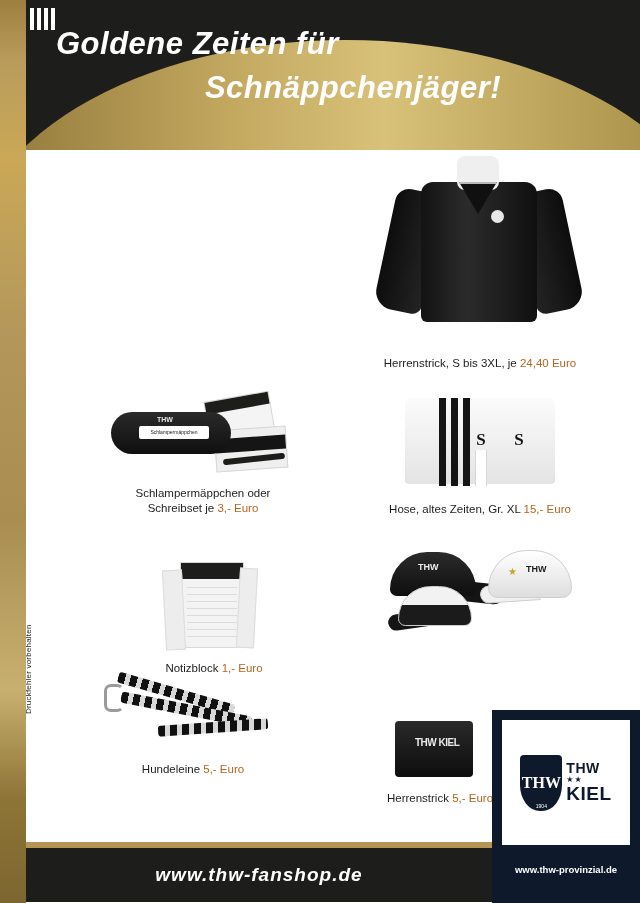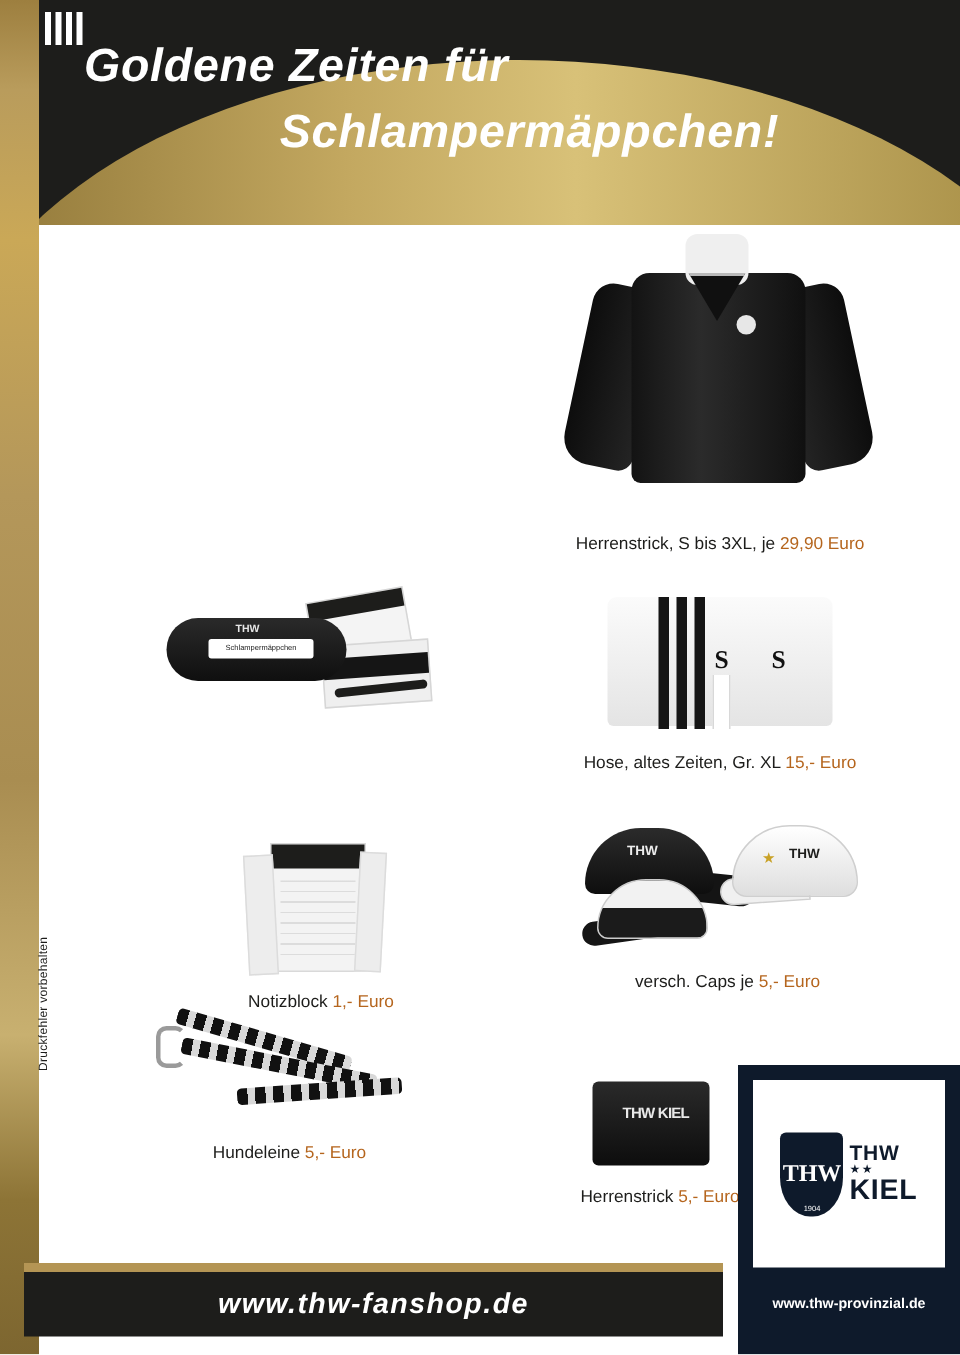--- a/index.html
+++ b/index.html
@@ -435,22 +435,22 @@
   }
   .kiel-url {
     position: absolute; left: 0; bottom: 28px;
     width: 148px; text-align: center;
     color: #ffffff; font-size: 9.5px; font-weight: bold;
   }
 
   
   .footer {
     position: absolute;
-    left: 16px; top: 848px;
-    width: 466px; height: 43px;
+    left: 26px; top: 848px;
+    width: 466px; height: 54px;
     background: #1d1d1b;
     display: flex; align-items: center; justify-content: center; text-align: right;
   }
   .footer-url {
     color: #ffffff;
     font-style: italic;
     font-weight: bold;
     font-size: 19px;
     letter-spacing: 1px;
   }
@@ -470,56 +470,60 @@
   <div class="header">
     <div class="header-swoosh"></div>
     <div class="header-logo-bars">
       <i></i>
         <i></i>
         <i></i>
         <i></i>
     </div>
     <div class="header-text">
       <div class="header-line1">Goldene Zeiten für</div>
-      <div class="header-line2">Schlampermäppchen!</div>
+      <div class="header-line2">Schnäppchenjäger!</div>
     </div>
   </div>
 
   <div class="side-note">Druckfehler vorbehalten</div>
 
   <div class="products">
 
 
     <div class="prod" style="left:300px; top:0px; width:280px;">
       <div class="photo" style="width:186px;height:200px;">
         <div class="sw-sl-l"></div>
         <div class="sw-sl-r"></div>
         <div class="sw-body"></div>
         <div class="sw-neck"></div>
         <div class="sw-v"></div>
         <div class="sw-badge"></div>
       </div>
       <div class="caption">
-        <span>Herrenstrick, S bis 3XL, je </span><span class="price">29,90 Euro</span>
+        <span>Herrenstrick, S bis 3XL, je </span><span class="price">24,40 Euro</span>
       </div>
     </div>
 
     <div class="prod" style="left:38px; top:240px; width:250px;">
       <div class="photo" style="width:200px;height:90px;">
         <div class="pc-pad">
           <div class="pc-pad-top"></div>
         </div>
         <div class="pc-pad2">
           <div class="pc-pad2-band"></div>
         </div>
         <div class="pc-case"></div>
         <div class="pc-logo">THW</div>
         <div class="pc-case-label">Schlampermäppchen</div>
         <div class="pc-pen"></div>
       </div>
+      <div class="caption">
+        <div>Schlampermäppchen oder</div>
+        <div><span>Schreibset je </span><span class="price">3,- Euro</span></div>
+      </div>
     </div>
 
     <div class="prod" style="left:300px; top:228px; width:280px;">
       <div class="photo" style="width:186px;height:118px;">
         <div class="sh-body"></div>
         <div class="sh-split"></div>
         <div class="sh-stripe" style="left:52px;"></div>
         <div class="sh-stripe" style="left:64px;"></div>
         <div class="sh-stripe" style="left:76px;"></div>
         <div class="sh-logo" style="left:84px;">S</div>
@@ -548,23 +552,20 @@
       <div class="photo" style="width:210px;height:100px;">
         <div class="cap-black-brim"></div>
         <div class="cap-black-crown"></div>
         <div class="cap-logo-w">THW</div>
         <div class="cap-white-brim"></div>
         <div class="cap-white-crown"></div>
         <div class="cap-star">★</div>
         <div class="cap-logo-b">THW</div>
         <div class="cap-third-brim"></div>
         <div class="cap-third-crown"></div>
-      </div>
-      <div class="caption">
-        <span>versch. Caps je </span><span class="price">5,- Euro</span>
       </div>
     </div>
 
     <div class="prod" style="left:38px; top:526px; width:230px;">
       <div class="photo" style="width:190px;height:80px;">
         <div class="lsh-hook"></div>
         <div class="lsh-strap" style="left:18px; top:10px; width:120px; transform:rotate(16deg);"></div>
         <div class="lsh-strap" style="left:22px; top:26px; width:132px; transform:rotate(11deg);"></div>
         <div class="lsh-strap" style="left:60px; top:44px; width:110px; transform:rotate(-4deg);"></div>
       </div>

